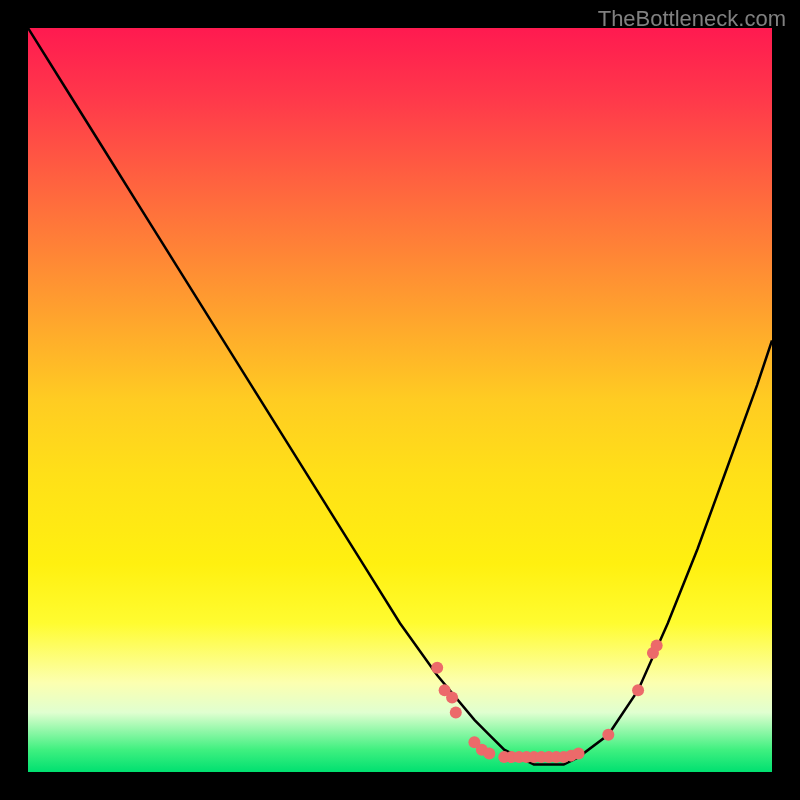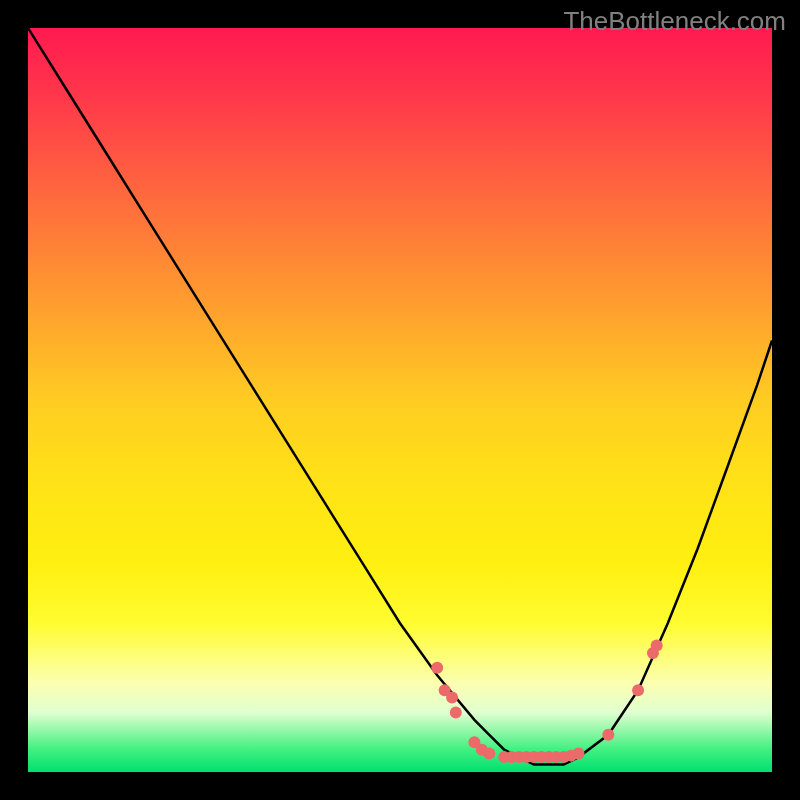--- a/index.html
+++ b/index.html
@@ -8,21 +8,21 @@
     height: 800px;
     background: #000;
     position: relative;
     font-family: Arial, sans-serif;
   }
   .watermark {
     position: absolute;
     top: 6px;
     right: 14px;
     color: #808080;
-    font-size: 26px;
+    font-size: 22px;
     font-weight: normal;
     z-index: 10;
   }
   .plot-area {
     position: absolute;
     left: 28px;
     top: 28px;
     width: 744px;
     height: 744px;
     background: linear-gradient(to bottom,

